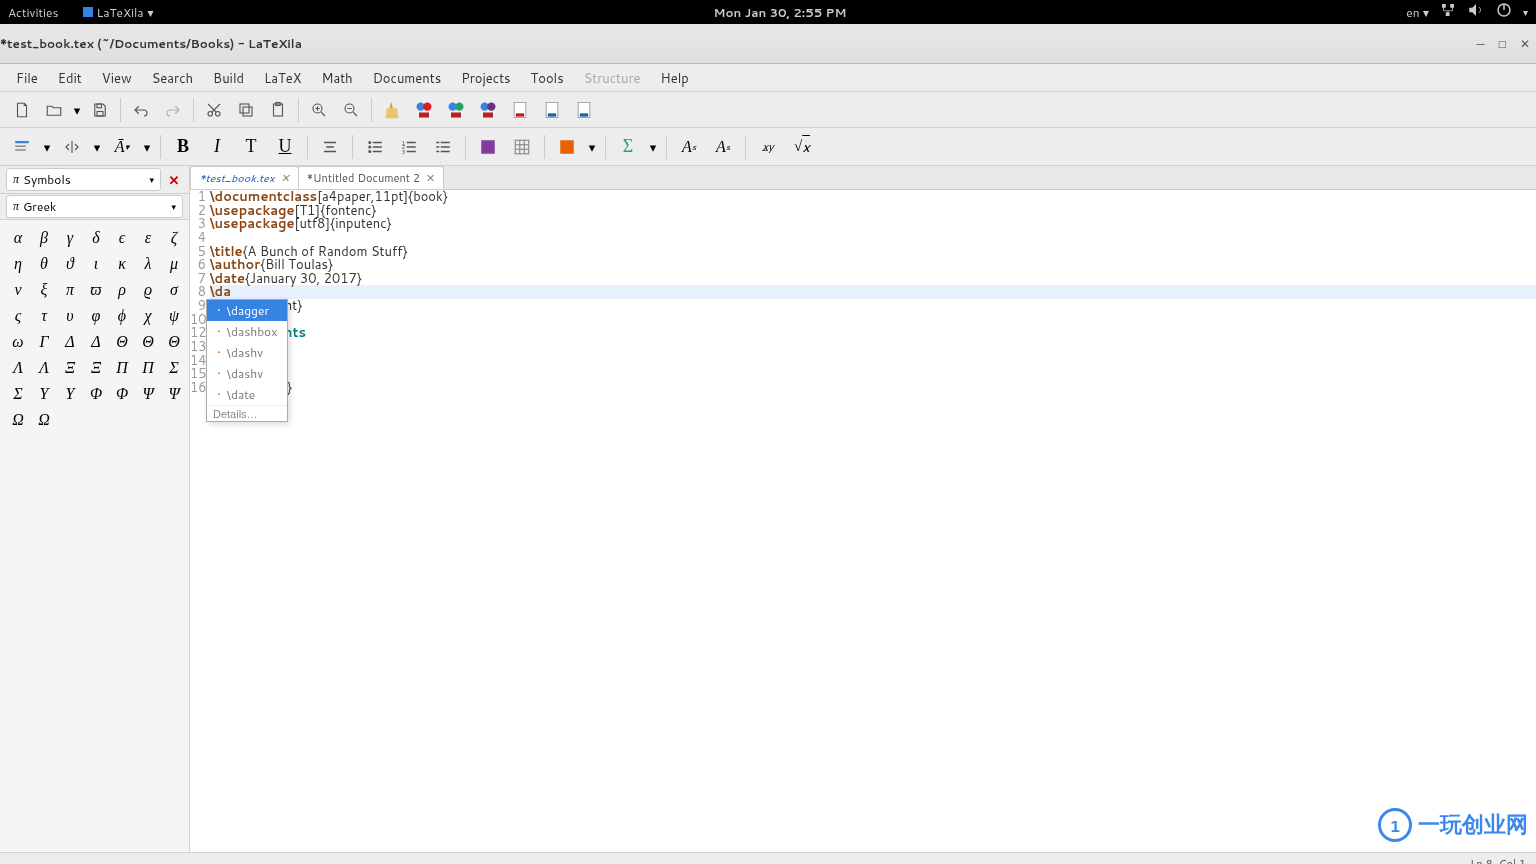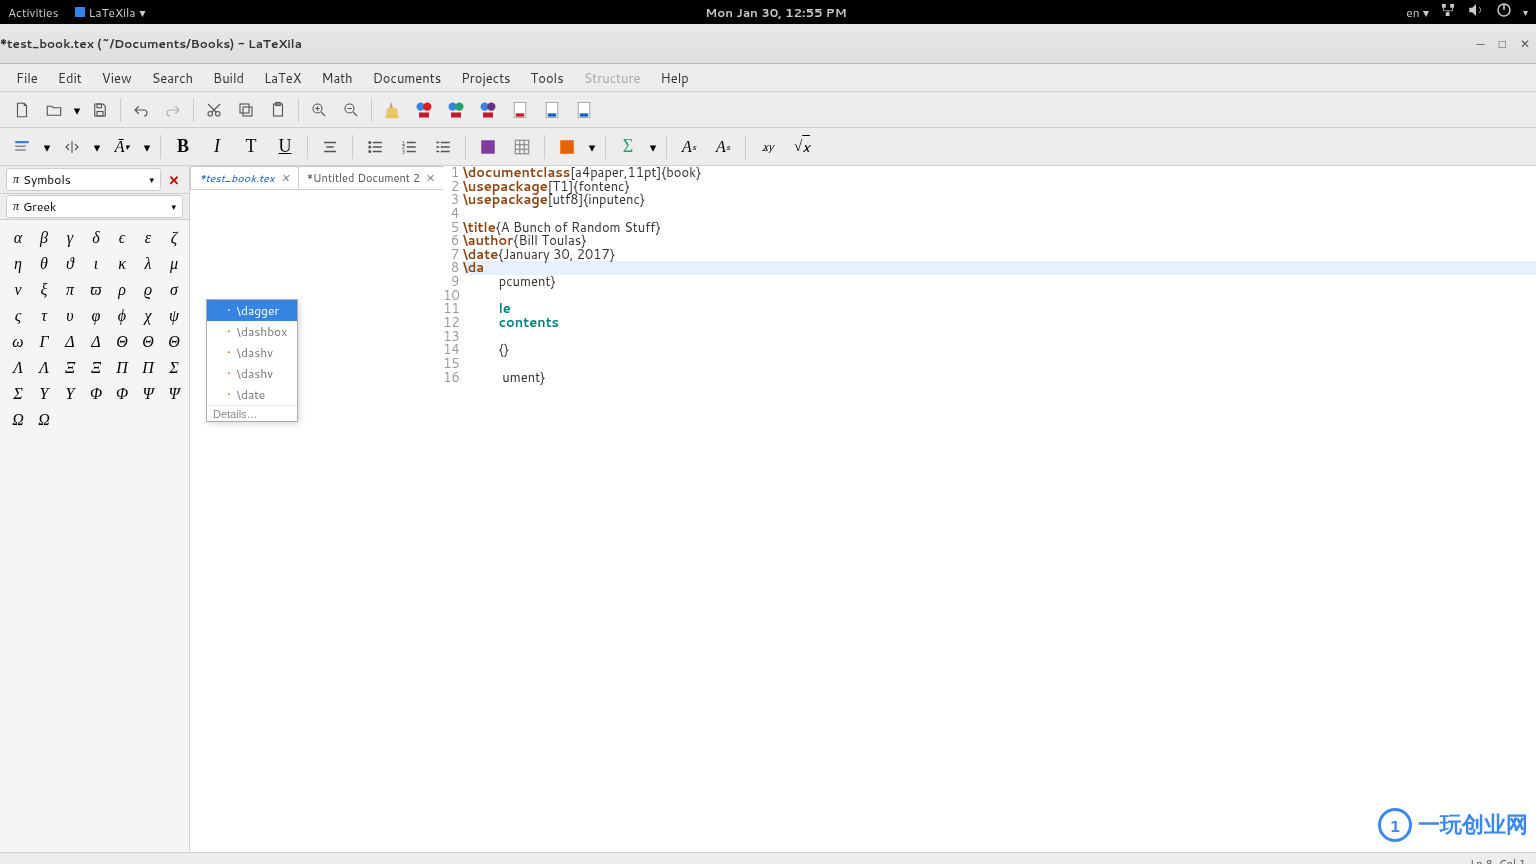--- a/index.html
+++ b/index.html
@@ -1,20 +1,20 @@
 <!DOCTYPE html>
 <html><head>
 <meta charset="utf-8">
 <style>
 * { margin: 0; padding: 0; box-sizing: border-box; font-family: "Cantarell", "Ubuntu", sans-serif; }
 body { width: 1536px; height: 864px; background: #f9f9f9; overflow: hidden; font-size: 13px; }
 
 
 .sysbar { height: 24px; background: #000; color: #ccc; display: flex; align-items: center; padding: 0 8px; font-size: 12px; }
-.sysbar-left { display: flex; gap: 16px; align-items: center; }
+.sysbar-left { display: flex; gap: 24px; align-items: center; }
 .sysbar-center { flex: 1; text-align: center; font-weight: bold; }
 .sysbar-right { display: flex; gap: 10px; align-items: center; }
 .sysbar .app { display: flex; align-items: center; gap: 4px; }
 .sysbar .app::before { content: ""; width: 10px; height: 10px; background: #3584e4; display: inline-block; }
 
 
 .titlebar { height: 40px; background: linear-gradient(#e8e8e7, #dededd); border-bottom: 1px solid #bbb; display: flex; align-items: center; justify-content: flex-start; position: relative; }
 .titlebar-title { font-weight: bold; color: #333; font-size: 12px; }
 .titlebar-controls { position: absolute; right: 6px; display: flex; gap: 14px; color: #555; }
 .titlebar-controls span { cursor: pointer; font-size: 12px; }
@@ -40,37 +40,37 @@
 .sidepanel { width: 190px; border-right: 1px solid #d0d0d0; background: #f5f5f5; display: flex; flex-direction: column; }
 .sidepanel-header { height: 28px; display: flex; align-items: center; padding: 0 6px; border-bottom: 1px solid #d0d0d0; background: #ededed; }
 .sidepanel-header-combo { flex:1; display:flex; align-items:center; gap:4px; font-size:12px; border:1px solid #ccc; border-radius:3px; padding:2px 6px; background:#fff; }
 .sidepanel-close { width: 18px; text-align:center; color: #cc0000; font-weight: bold; cursor: pointer; margin-left:4px; }
 .sidepanel-subheader { height: 26px; border-bottom: 1px solid #d0d0d0; background:#ededed; display:flex; align-items:center; padding:0 6px; }
 .sidepanel-subheader-combo { flex:1; display:flex; align-items:center; gap:4px; font-size:12px; border:1px solid #ccc; border-radius:3px; padding:2px 6px; background:#fff; }
 .symbol-grid { padding: 6px; display: grid; grid-template-columns: repeat(7, 24px); gap: 2px 2px; }
 .symbol-cell { width: 24px; height: 24px; display: flex; align-items: center; justify-content: center; font-family: "Times New Roman", serif; font-style: italic; font-size: 16px; cursor: pointer; }
 
 
-.editor { flex: 1; background: #fff; display:flex; flex-direction:row; position:relative; }
+.editor { flex: 1; background: #fff; display:flex; flex-direction:column; position:relative; }
 .tabs { height: 24px; background: #e8e8e7; border-bottom: 1px solid #ccc; display: flex; align-items:flex-end; }
 .tab { height: 23px; padding: 0 8px; display:flex; align-items:center; gap:6px; font-size:11px; border:1px solid #ccc; border-bottom:none; background:#fff; border-radius:3px 3px 0 0; margin-right: -1px; color:#555;}
 .tab.active { color: #1a5fb4; font-style: italic; background:#fff; position:relative; z-index:2;}
 .tab .close { color: #888; cursor:pointer; font-size:11px; }
 .code { font-family: "DejaVu Sans Mono", monospace; font-size: 13px; line-height: 1.05; padding: 0; flex:1; position:relative; }
 .line { display: flex; }
 .gutter { width: 20px; text-align: right; padding-right: 4px; color: #999; user-select:none; background:#fff; }
 .lc { white-space: pre; }
 .kw { color: #8b4513; font-weight: bold; }
 .kw2 { color: #008080; font-weight: bold; }
 .txt { color: #333; }
 .line.highlight { background: #e8f0fd; }
 
 
 .autocomplete { position: absolute; left: 200px; top: 280px; background: #fff; border: 1px solid #aaa; box-shadow: 2px 2px 6px rgba(0,0,0,0.15); z-index: 100; font-family: "DejaVu Sans Mono", monospace; font-size: 12px; }
-.ac-item { padding: 2px 10px 2px 20px; display:flex; align-items:center; gap:6px; color:#777;text-align:right;}
+.ac-item { padding: 2px 10px 2px 10px; display:flex; align-items:center; gap:6px; color:#777;text-align:right;}
 .ac-item::before { content: "•"; color: #e66100; font-size: 12px; }
 .ac-item.selected { background: #3584e4; color: #fff; }
 .ac-item.selected::before { color: #fff; }
 .ac-details { padding: 2px 10px 1px 6px; color:#888; font-family: sans-serif; font-size:11px; border-top:1px solid #eee;}
 
 
 .statusbar { height: 22px; background: #ededed; border-top: 1px solid #d0d0d0; display:flex; align-items:center; justify-content:flex-end; padding: 0 10px; font-size: 11px; color:#555; }
 
 
 .watermark { position: fixed; right: 8px; bottom: 22px; display:flex; align-items:center; gap:6px; opacity: 0.85; z-index:200;}
@@ -82,21 +82,21 @@
 svg.ico2 { width: 20px; height: 20px; }
 </style>
 </head>
 <body>
 
 <div class="sysbar">
   <div class="sysbar-left">
     <span>Activities</span>
     <span class="app"><span>LaTeXila</span> ▾</span>
   </div>
-  <div class="sysbar-center">Mon Jan 30,  12:55 PM</div>
+  <div class="sysbar-center">Mon Jan 30,  2:55 PM</div>
   <div class="sysbar-right">
     <span><span>en</span> ▾</span>
     <span><svg class="ico" viewBox="0 0 24 24" fill="#ccc">
           <rect x="4" y="4" width="5" height="5"></rect>
           <rect x="15" y="4" width="5" height="5"></rect>
           <rect x="9" y="15" width="5" height="5"></rect>
           <path d="M6 9v4h12V9M12 13v2" stroke="#ccc" fill="none"></path>
         </svg></span>
     <span><svg class="ico" viewBox="0 0 24 24" fill="#ccc">
           <path d="M3 9v6h4l5 5V4L7 9H3z"></path>
@@ -462,24 +462,20 @@
         </div>
         <div class="line">
           <div class="gutter">9</div>
           <div class="lc"><span class="txt">          pcument}</span></div>
         </div>
         <div class="line">
           <div class="gutter">10</div>
           <div class="lc"></div>
         </div>
         <div class="line">
-          <div class="gutter">11</div>
-          <div class="lc"><span class="kw2">          le</span></div>
-        </div>
-        <div class="line">
           <div class="gutter">12</div>
           <div class="lc"><span class="kw2">          contents</span></div>
         </div>
         <div class="line">
           <div class="gutter">13</div>
           <div class="lc"></div>
         </div>
         <div class="line">
           <div class="gutter">14</div>
           <div class="lc"><span class="txt">          {}</span></div>

